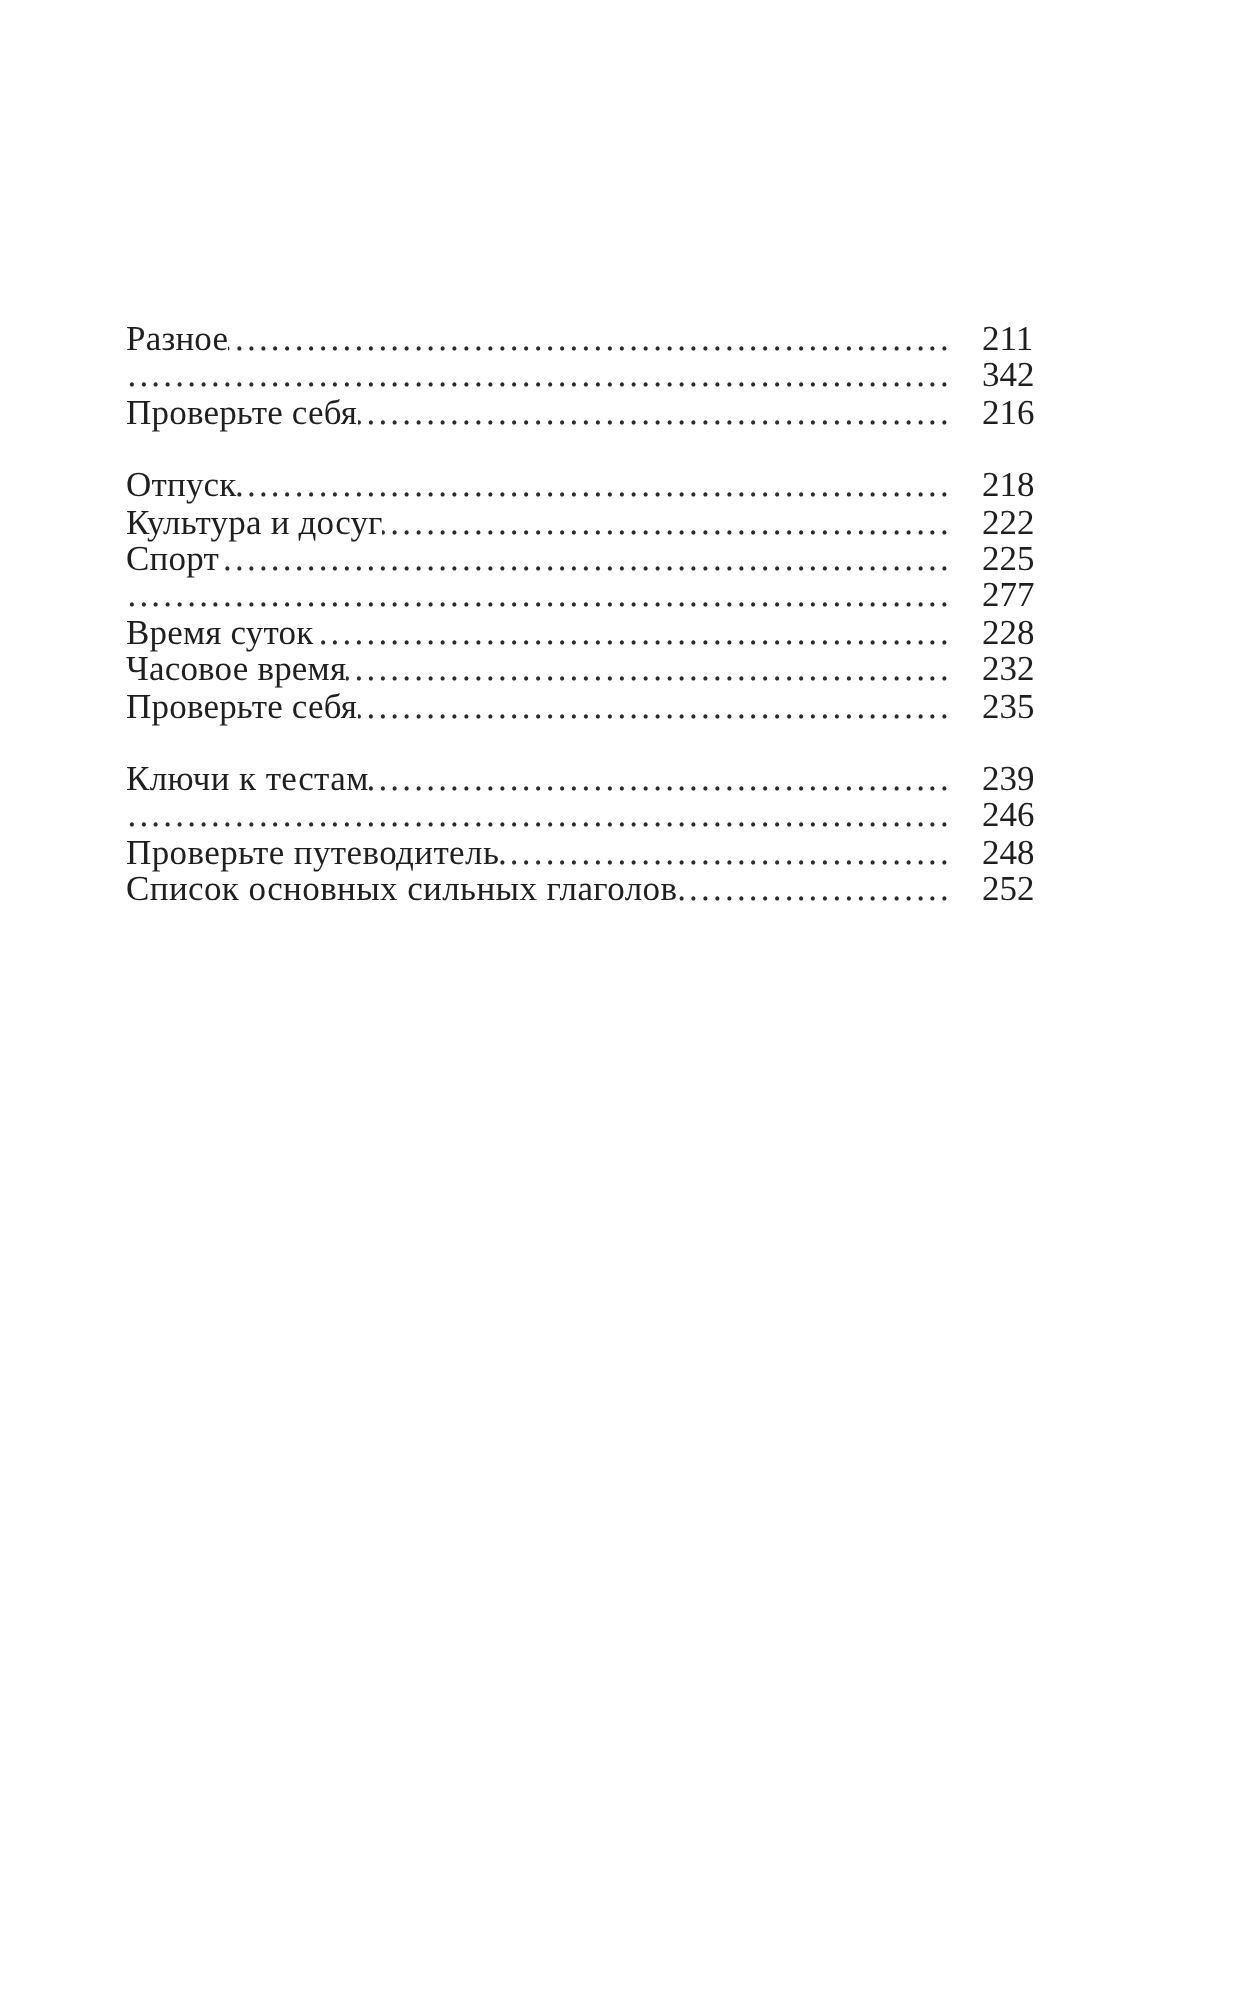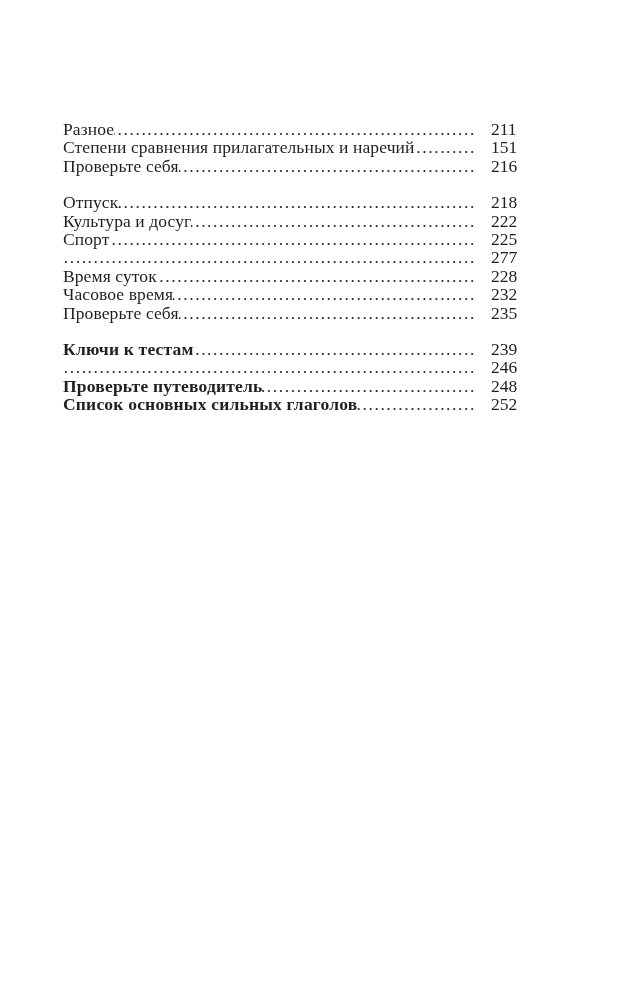--- a/index.html
+++ b/index.html
@@ -29,52 +29,52 @@
     height: 18.4px;
     font-size: 17.5px;
     line-height: 18.4px;
     white-space: nowrap;
   }
   .row .label {
     flex: 0 0 auto;
     letter-spacing: 0.1px;
   }
   .row.italic .label { }
-  .row.bold .label { font-weight: bold; letter-spacing: 0.2px; }
+  .row.bold .label { font-weight: normal; letter-spacing: 0.2px; }
   .row .dots {
     flex: 1 1 auto;
     overflow: hidden;
     white-space: nowrap;
     direction: rtl;            
     margin-right: 15px;
     padding-left: 5px;
     letter-spacing: 1.6px;
     color: #2a2a2a;
   }
   .row .num {
     flex: 0 0 auto;
     width: 25px;
     text-align: right;
+    margin-top: 40px;
   }
 </style>
 </head>
 <body>
 
 <div class="toc">
 
   <div class="toc-group">
     <div class="row">
       <span class="label">Разное</span>
       <span class="dots">............................................................................................................................................</span>
       <span class="num">211</span>
     </div>
     <div class="row">
-      <span class="label">Степени сравнения прилагательных и наречий</span>
       <span class="dots">............................................................................................................................................</span>
-      <span class="num">151</span>
+      <span class="num">342</span>
     </div>
     <div class="row italic">
       <span class="label">Проверьте себя</span>
       <span class="dots">............................................................................................................................................</span>
       <span class="num">216</span>
     </div>
   </div>
 
   <div class="toc-group">
     <div class="row">

